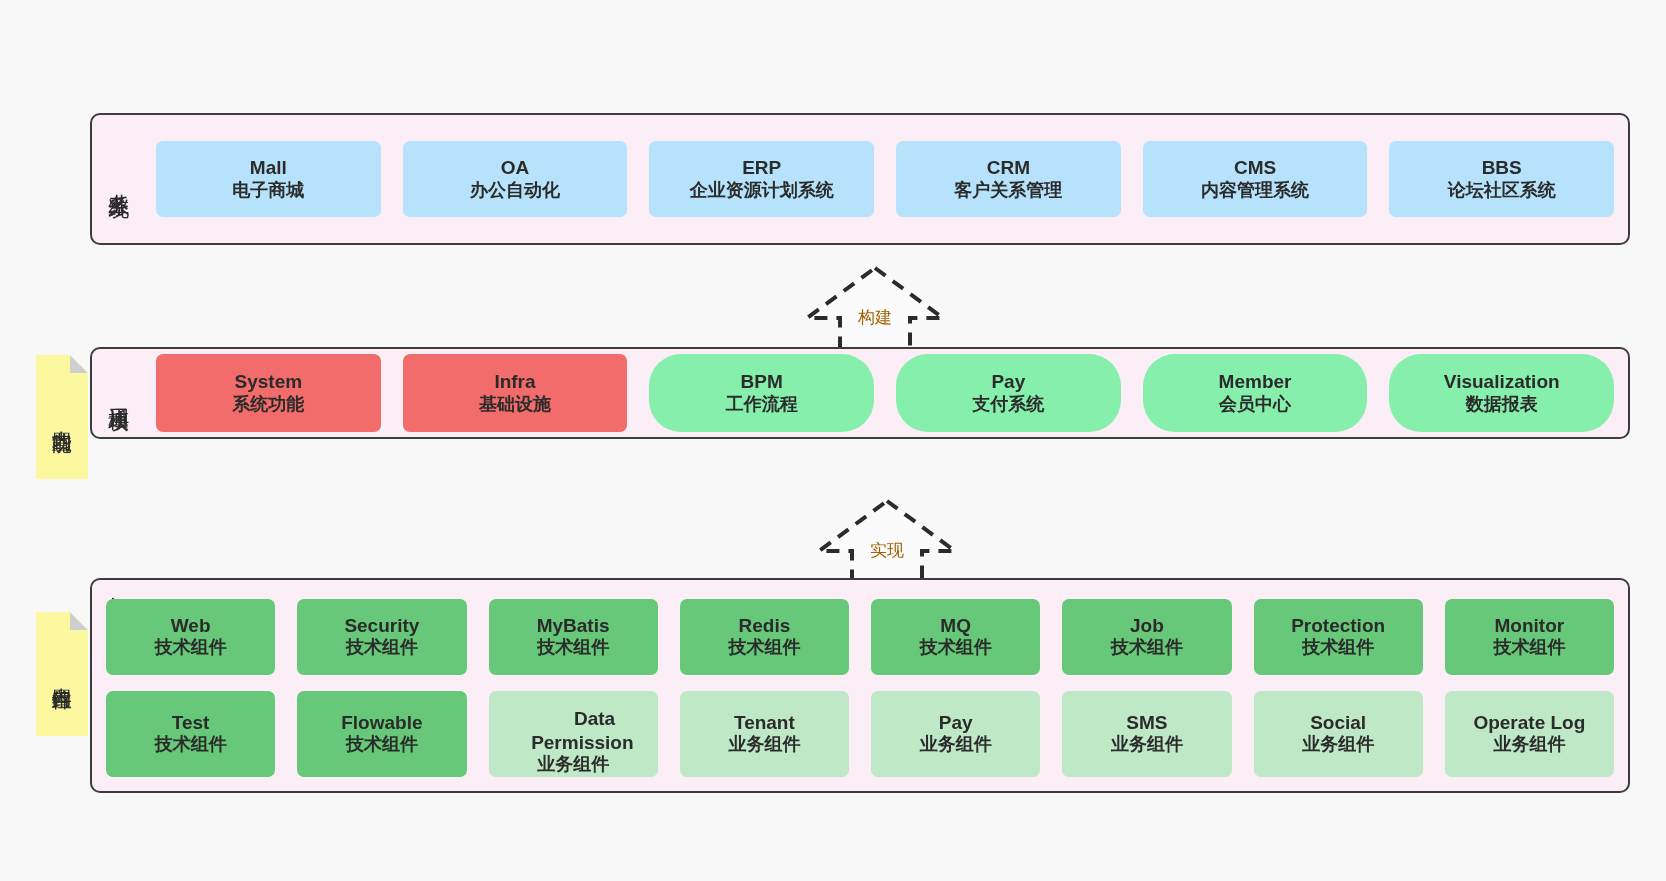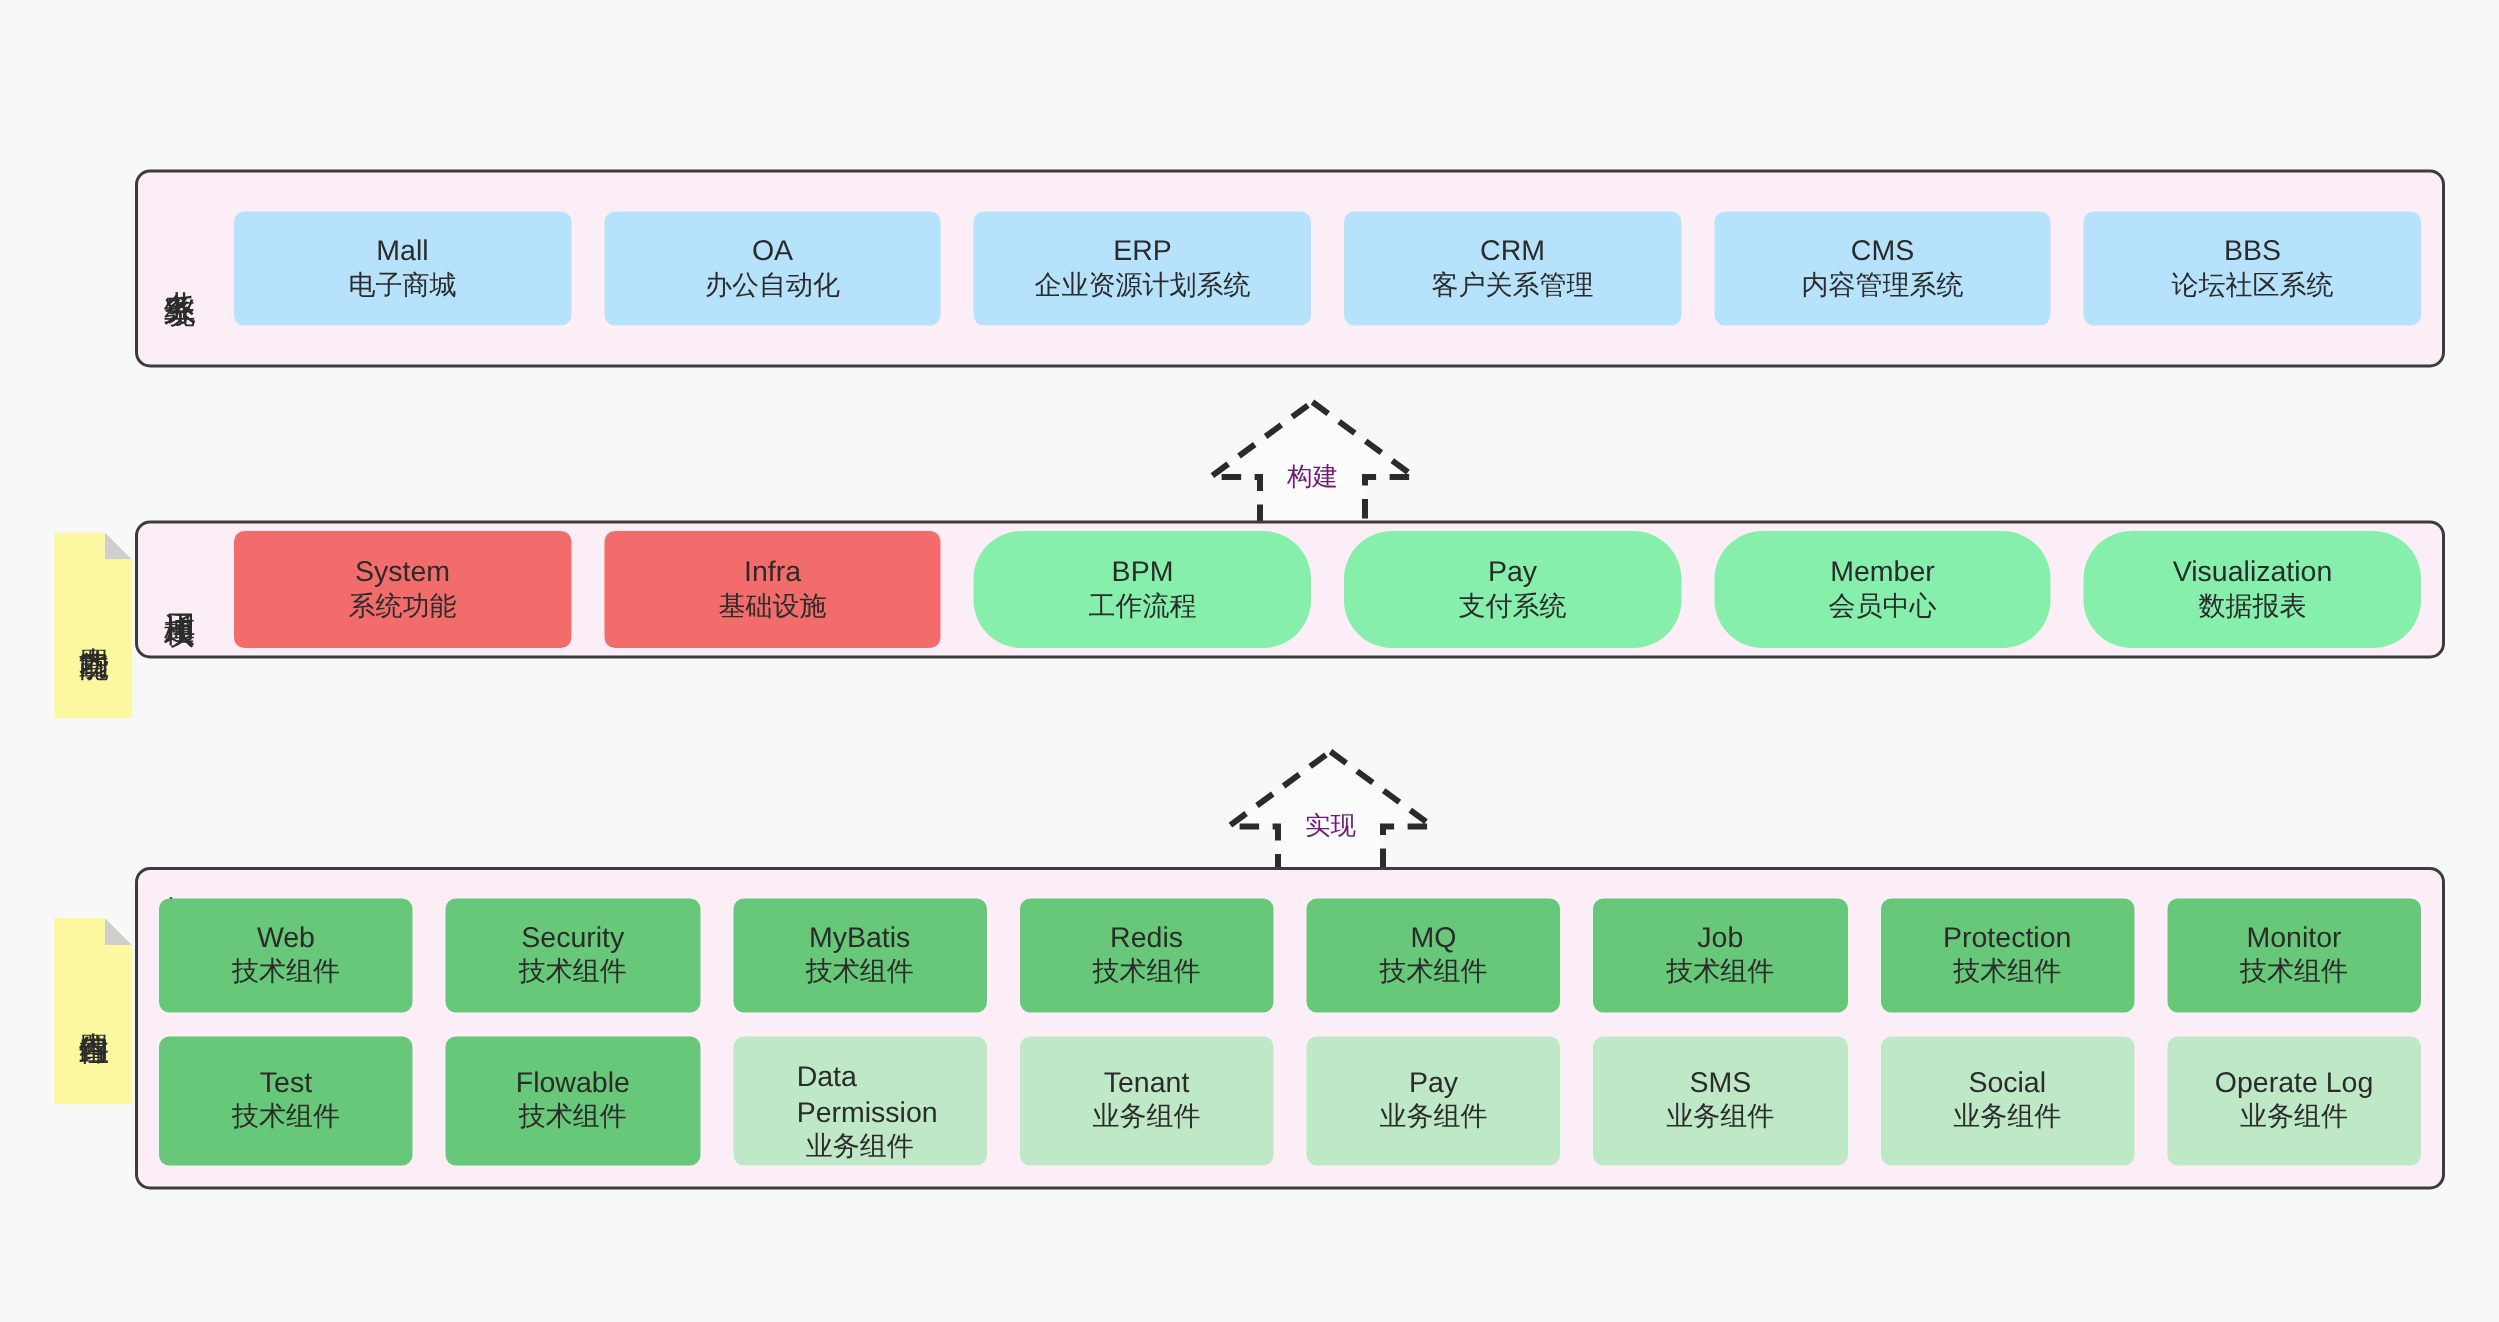--- a/index.html
+++ b/index.html
@@ -57,24 +57,25 @@
 
   
   .node {
     flex: 1 1 0;
     box-sizing: border-box;
     border-radius: 7px;
     display: flex;
     flex-direction: column;
     align-items: center;
     justify-content: center;
-    text-align: left;
+    text-align: right;
     color: #2b2b2b;
     line-height: 1.22;
     padding: 4px 2px;
+    font-weight: bold;
   }
   .node .t1 { font-size: 19px; }
   .node .t2 { font-size: 18px; }
 
   .blue   { background: #b6e2fb; }
   .red    { background: #f26c6c; }
   .pink   { background: #86efac; border-radius: 32px; }
   .green  { background: #66c878; }
   .lgreen { background: #bfe8c6; }
 
@@ -109,21 +110,21 @@
   .connector {
     position: absolute;
   }
   .connector .conn-label {
     position: absolute;
     left: 0;
     right: 0;
     bottom: 10px;
     text-align: center;
     font-size: 17px;
-    color: #701a75;
+    color: #a16207;
     line-height: 1;
   }
 </style>
 </head>
 <body>
 
 <div id="canvas">
 
   <div class="layer" id="layer-business" style="left:90px; top:113px; width:1540px; height:132px;">
     <div class="layer-title">业务系统</div>

